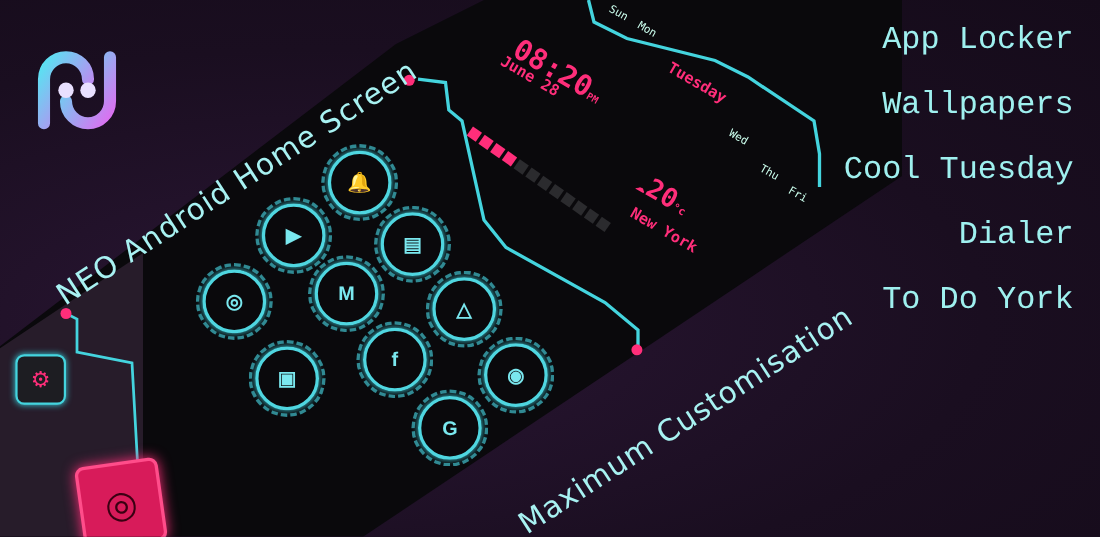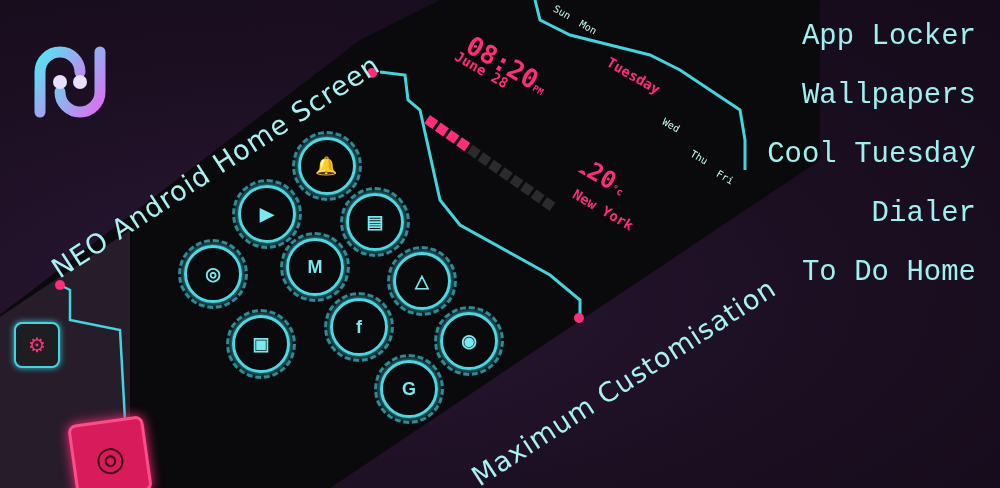--- a/index.html
+++ b/index.html
@@ -124,14 +124,14 @@
 </div>
 
 <div class="diag-text" style="left:46px;top:258px;transform:rotate(-33deg)">NEO Android Home Screen</div>
 <div class="diag-text" style="left:466px;top:466px;transform:rotate(-33deg)">Maximum Customisation</div>
 
 <div class="features">
   <div class="feature">App Locker</div>
   <div class="feature">Wallpapers</div>
   <div class="feature">Cool Tuesday</div>
   <div class="feature">Dialer</div>
-  <div class="feature">To Do Home</div>
+  <div class="feature">To Do York</div>
 </div>
 
 </body></html>

